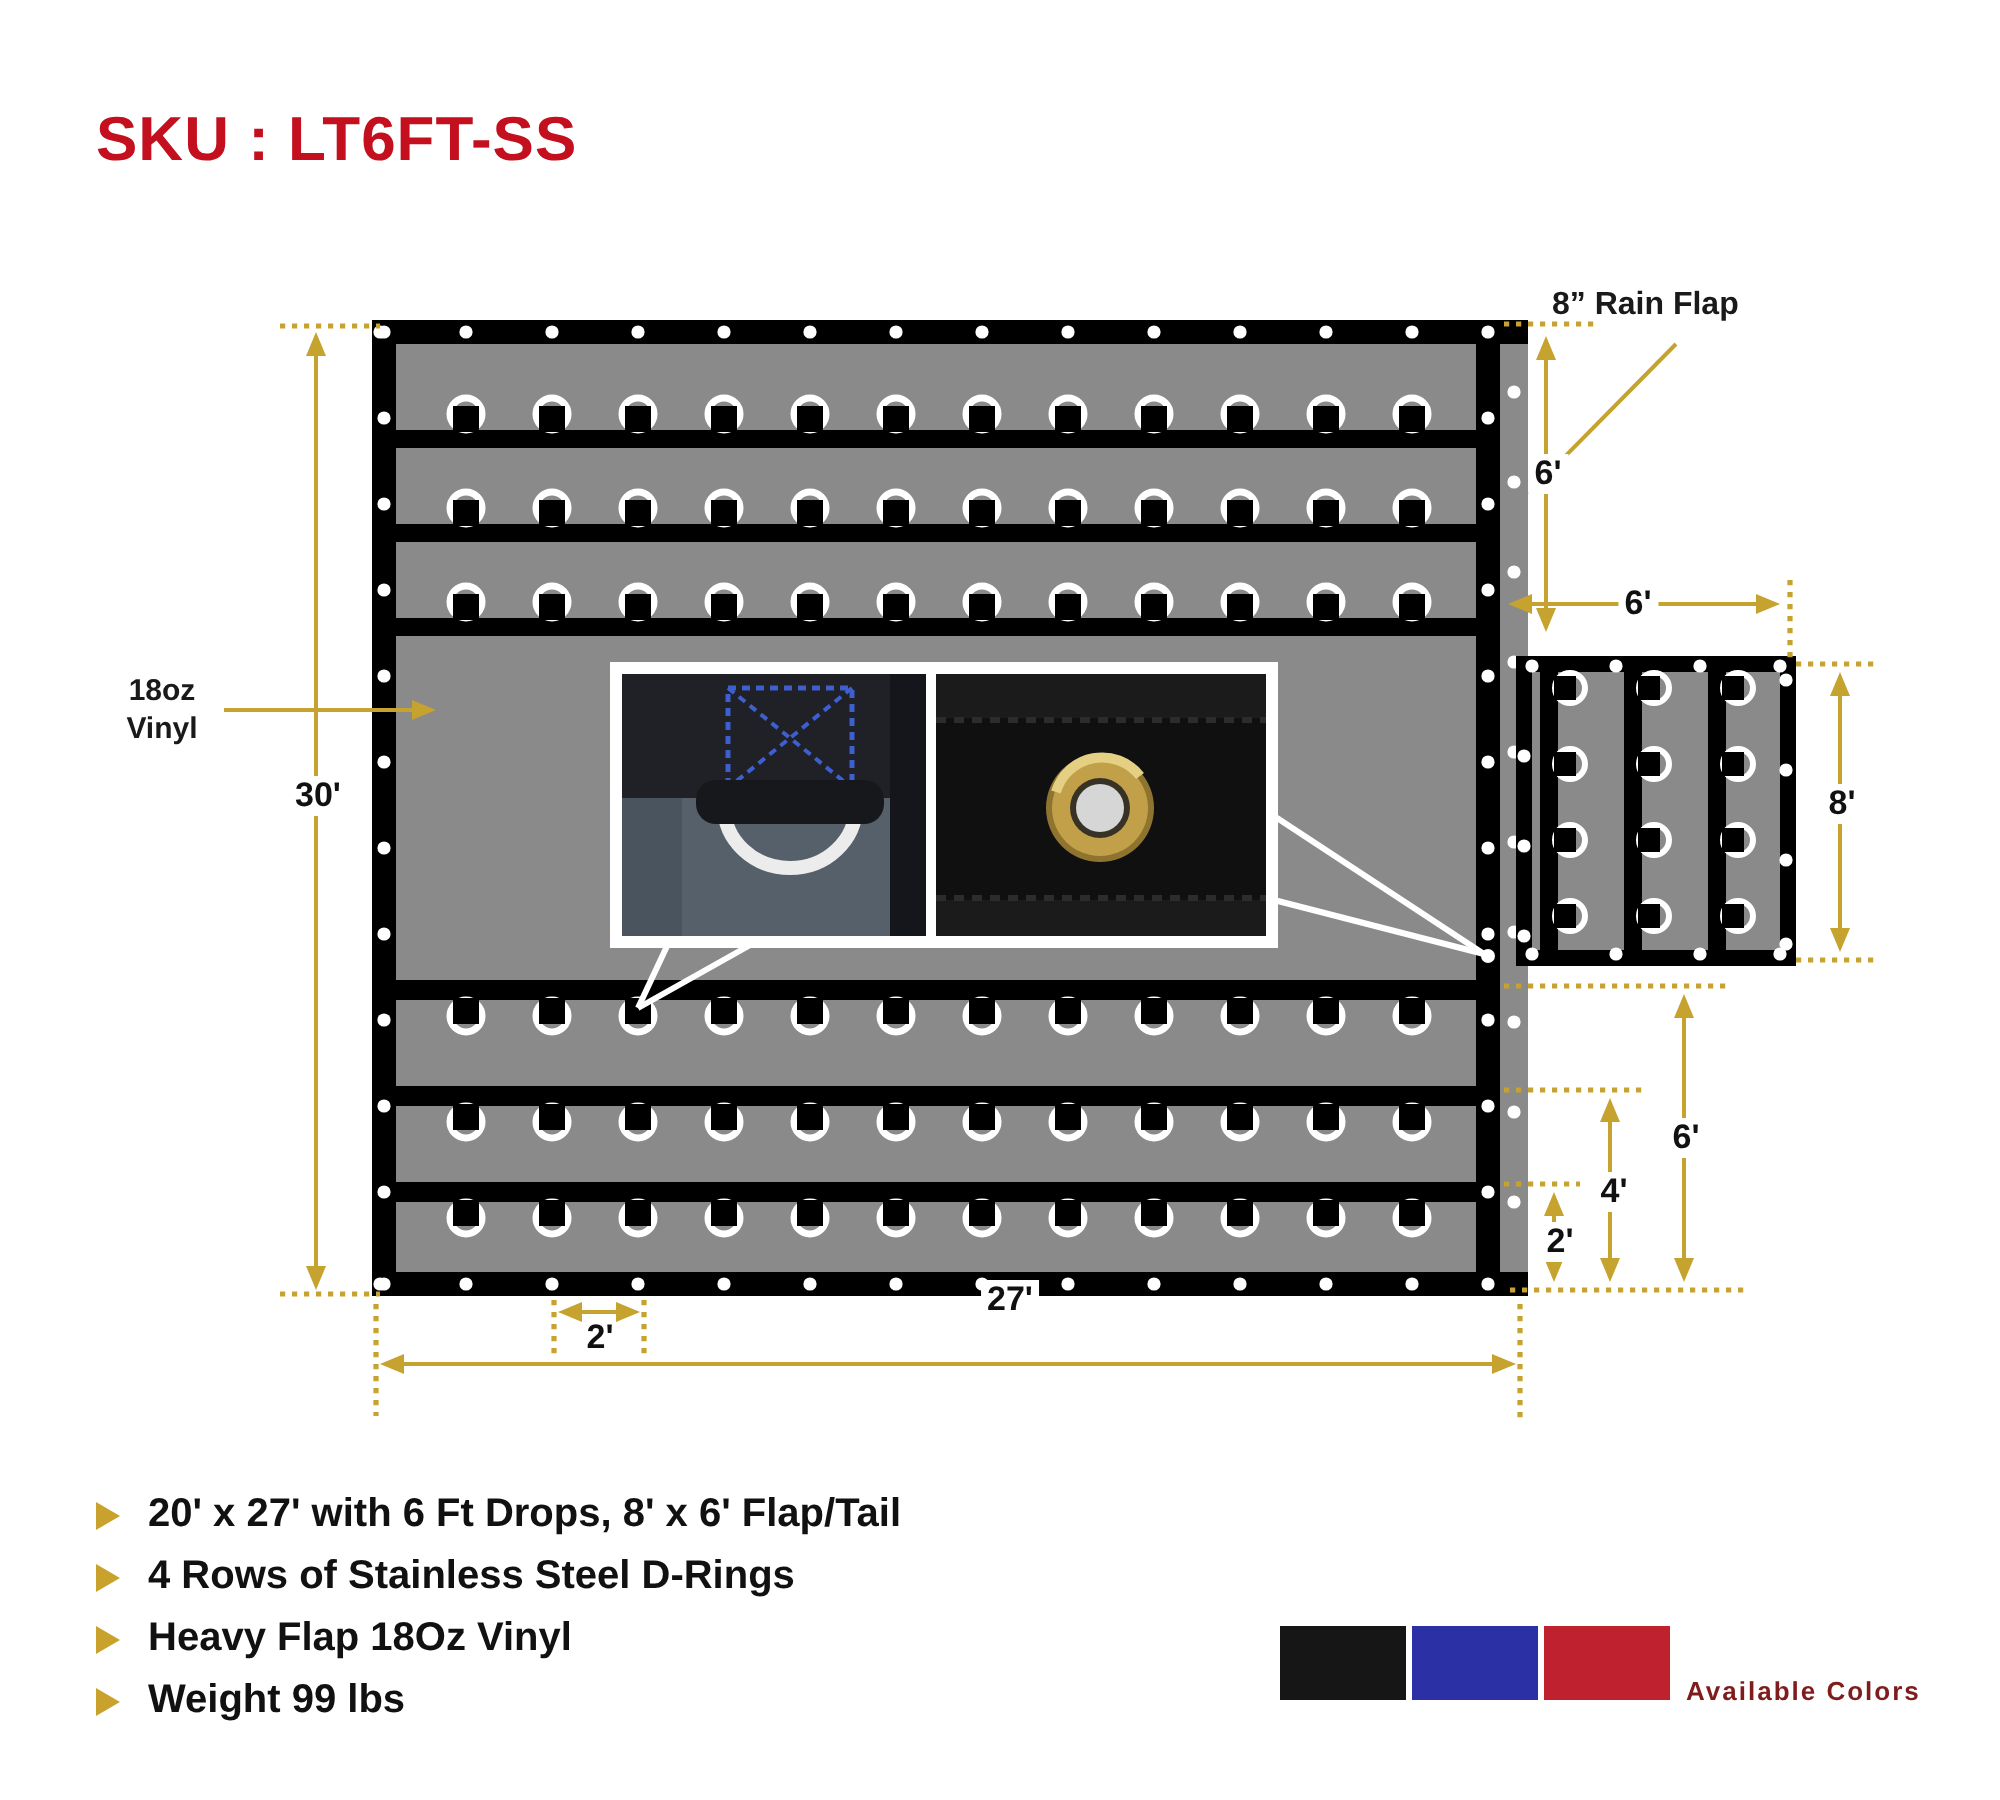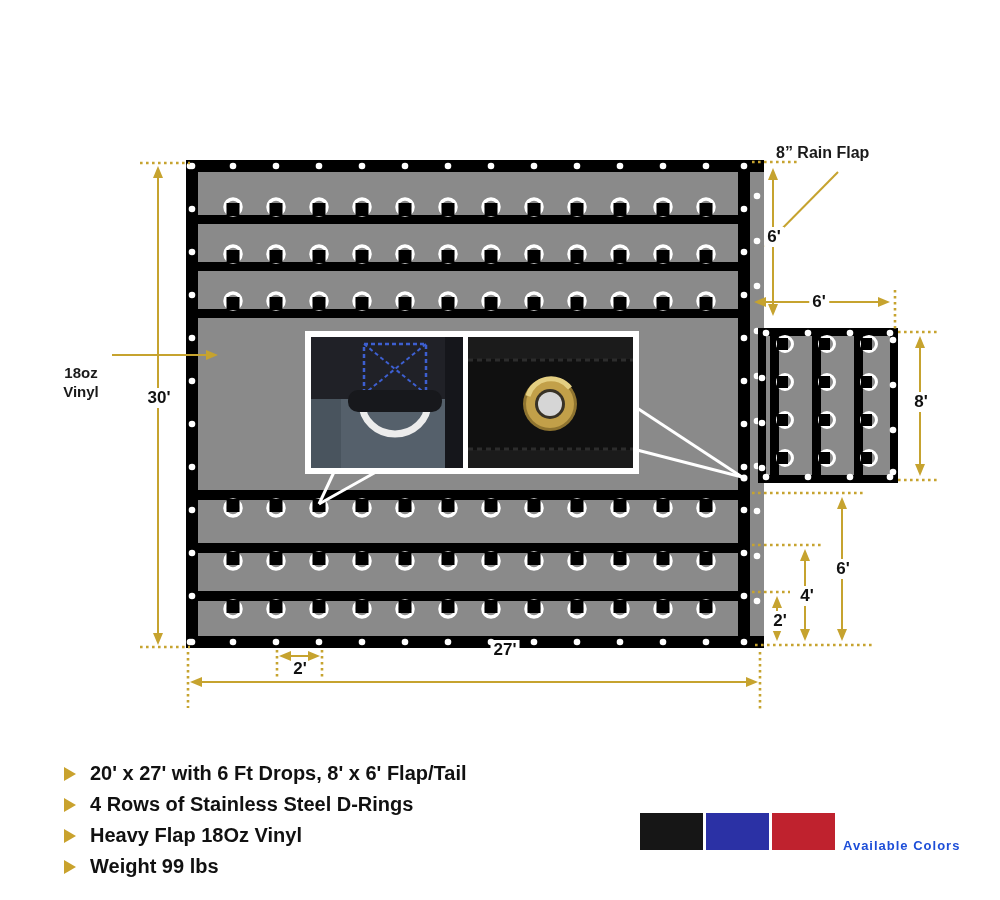--- a/index.html
+++ b/index.html
@@ -6,36 +6,37 @@
   .canvas{position:relative;width:1000px;height:900px;background:#fff;overflow:hidden;
           font-family:"Liberation Sans",sans-serif;}
   .title{position:absolute;left:48px;top:52px;font-size:31px;font-weight:bold;
          color:#c30f1e;letter-spacing:.5px;}
   svg.diagram{position:absolute;left:0;top:0;}
   .dimlabel{position:absolute;transform:translate(-50%,-50%);background:#fff;
             padding:0 3px;font-size:17px;font-weight:bold;color:#111;white-space:nowrap;}
   .plain{background:transparent;}
   .rainflap-label{position:absolute;left:776px;top:144px;font-size:16px;font-weight:bold;color:#1a1a1a;}
   .vinyl-label{position:absolute;left:44px;top:336px;width:74px;text-align:center;
-               font-size:15px;font-weight:bold;color:#1a1a1a;line-height:19px;margin-top:27px;}
-  .features{position:absolute;left:48px;top:742px;list-style:none;margin:16px;padding:0;}
+               font-size:15px;font-weight:bold;color:#1a1a1a;line-height:19px;}
+  .features{position:absolute;left:48px;top:742px;list-style:none;margin:0;padding:0;}
   .features li{display:flex;align-items:center;height:31px;font-size:20px;
                font-weight:bold;color:#111;}
   .bullet{width:0;height:0;border-left:12px solid #c9a22d;border-top:7px solid transparent;
           border-bottom:7px solid transparent;margin-right:14px;flex:0 0 auto;}
   .swatches{position:absolute;left:640px;top:813px;display:flex;}
   .swatch{width:63px;height:37px;margin-right:3px;}
   .avail{position:absolute;left:843px;top:838px;font-size:13px;font-weight:bold;
-         color:#1d4ed8;letter-spacing:1px;}
+         color:#7f1d1d;letter-spacing:1px;}
 </style>
 </head>
 <body>
 
 <div class="canvas">
 
+  <div class="title">SKU : LT6FT-SS</div>
 
   <svg class="diagram" width="1000" height="900" viewBox="0 0 1000 900">
 
     <rect x="186" y="160" width="562" height="488" fill="#8a8a8a"></rect>
 
     <rect x="750" y="160" width="14" height="488" fill="#8a8a8a"></rect>
 
     <rect x="186" y="160" width="578" height="12" fill="#000"></rect>
     <rect x="186" y="636" width="578" height="12" fill="#000"></rect>
     <rect x="186" y="160" width="12" height="488" fill="#000"></rect>

